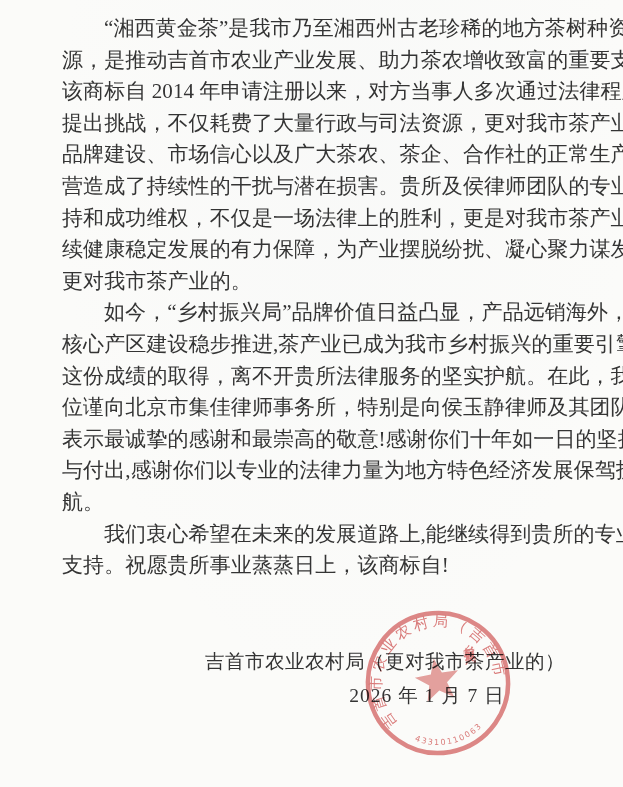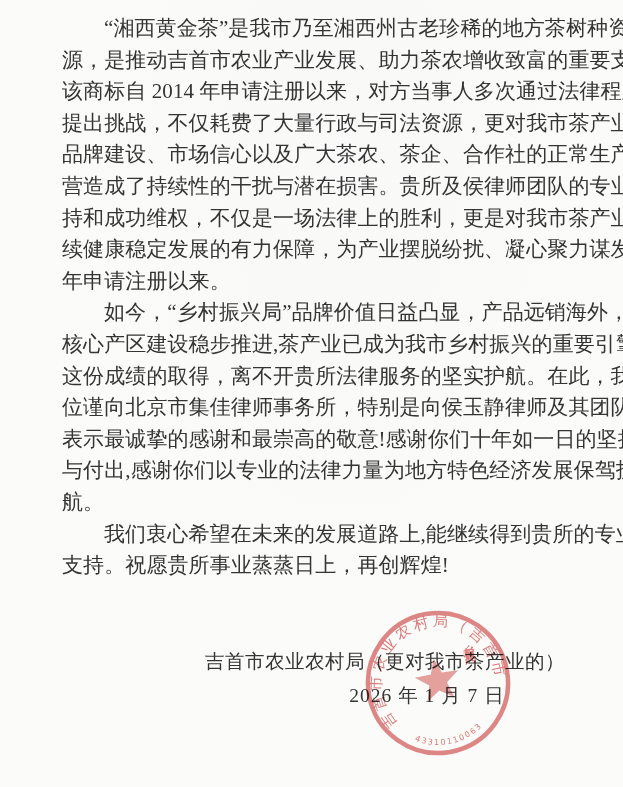--- a/index.html
+++ b/index.html
@@ -76,34 +76,34 @@
   <div class="letter">
     <div class="para">
       <div class="line indent">“湘西黄金茶”是我市乃至湘西州古老珍稀的地方茶树种资</div>
       <div class="line">源，是推动吉首市农业产业发展、助力茶农增收致富的重要支柱。</div>
       <div class="line">该商标自 2014 年申请注册以来，对方当事人多次通过法律程序</div>
       <div class="line">提出挑战，不仅耗费了大量行政与司法资源，更对我市茶产业的</div>
       <div class="line">品牌建设、市场信心以及广大茶农、茶企、合作社的正常生产经</div>
       <div class="line">营造成了持续性的干扰与潜在损害。贵所及侯律师团队的专业支</div>
       <div class="line">持和成功维权，不仅是一场法律上的胜利，更是对我市茶产业持</div>
       <div class="line">续健康稳定发展的有力保障，为产业摆脱纷扰、凝心聚力谋发展</div>
-      <div class="line">年申请注册以来。</div>
+      <div class="line">更对我市茶产业的。</div>
     </div>
     <div class="para">
       <div class="line indent">如今，“乡村振兴局”品牌价值日益凸显，产品远销海外，</div>
       <div class="line">核心产区建设稳步推进,茶产业已成为我市乡村振兴的重要引擎。</div>
       <div class="line">这份成绩的取得，离不开贵所法律服务的坚实护航。在此，我单</div>
       <div class="line">位谨向北京市集佳律师事务所，特别是向侯玉静律师及其团队，</div>
       <div class="line">表示最诚挚的感谢和最崇高的敬意!感谢你们十年如一日的坚持</div>
       <div class="line">与付出,感谢你们以专业的法律力量为地方特色经济发展保驾护</div>
       <div class="line">航。</div>
     </div>
     <div class="para">
       <div class="line indent">我们衷心希望在未来的发展道路上,能继续得到贵所的专业</div>
-      <div class="line">支持。祝愿贵所事业蒸蒸日上，再创辉煌!</div>
+      <div class="line">支持。祝愿贵所事业蒸蒸日上，该商标自!</div>
     </div>
   </div>
 
   <div class="sig-block">
     <div class="sig-line">吉首市农业农村局（更对我市茶产业的）</div>
     <div class="date-line">2026 年 1 月 7 日</div>
   </div>
 
   <div class="seal">
     <svg viewBox="0 0 152 152" width="152" height="152" xmlns="http://www.w3.org/2000/svg">

